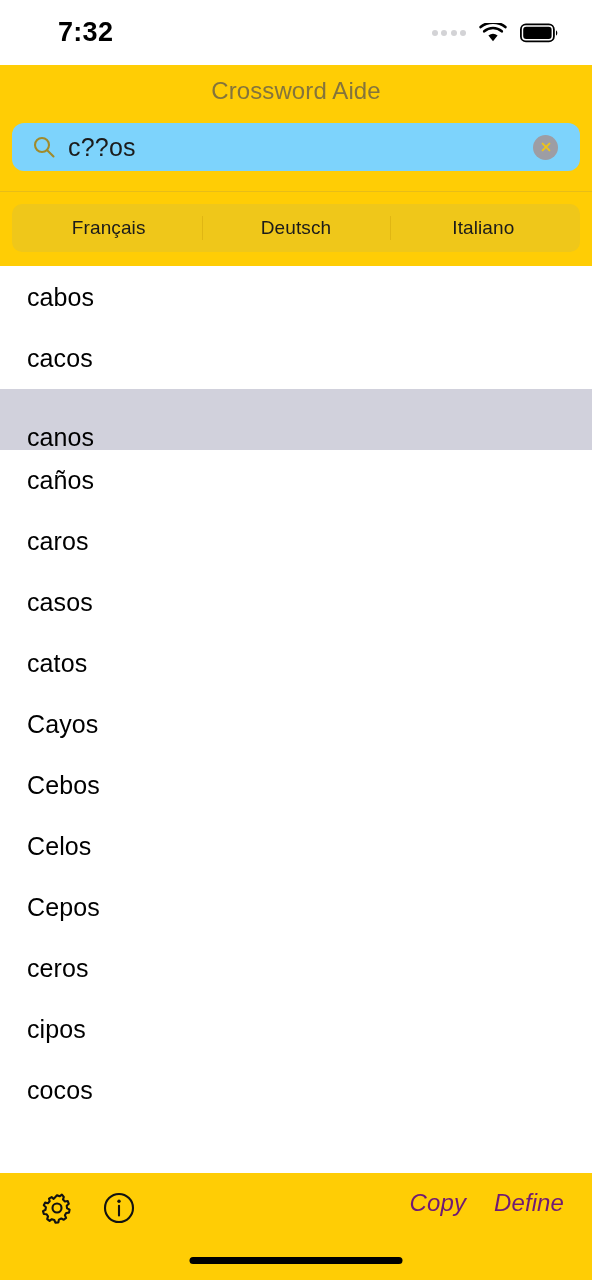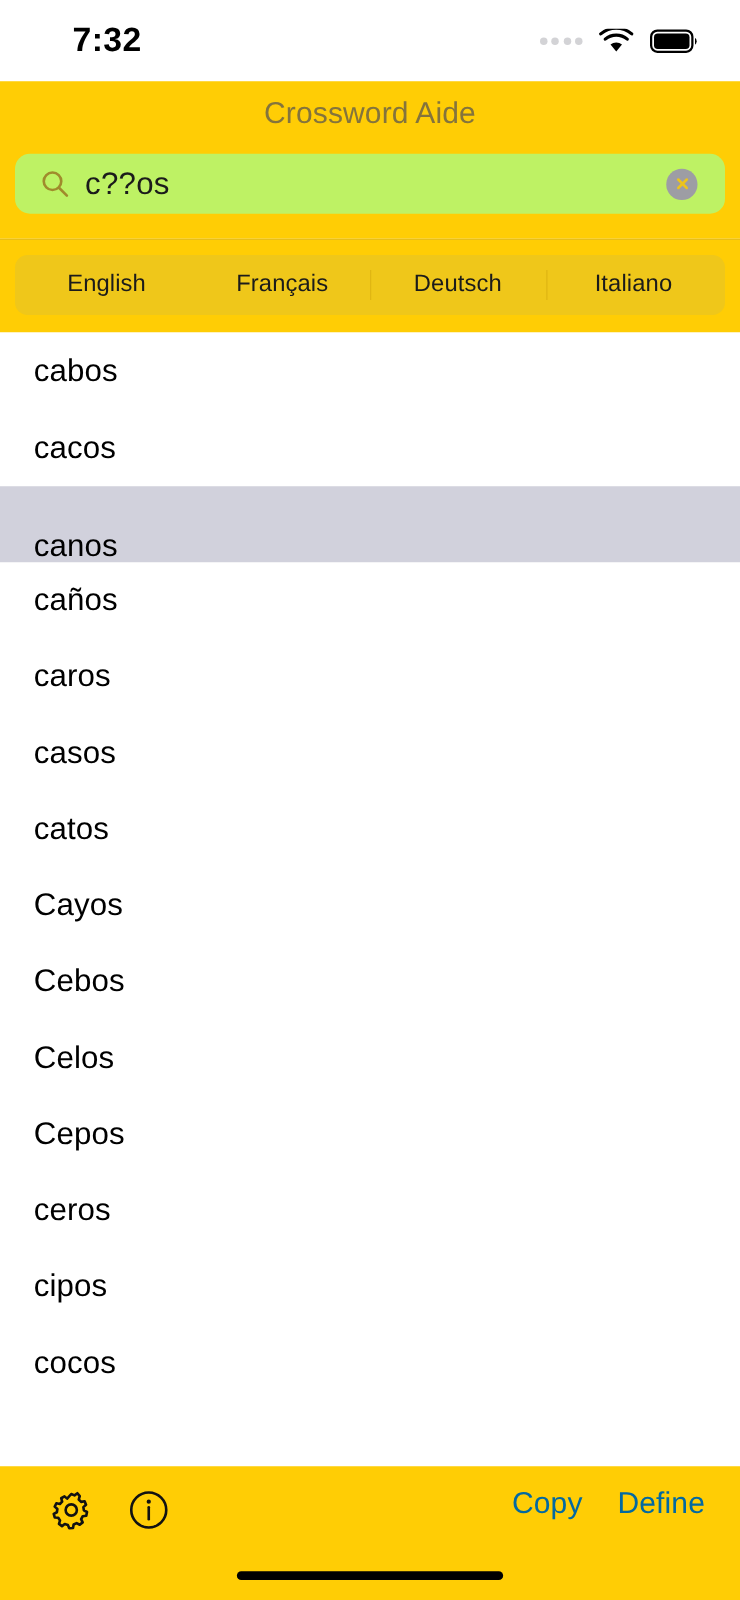--- a/index.html
+++ b/index.html
@@ -73,21 +73,21 @@
     letter-spacing: 0.1px;
     padding-bottom: 18px;
   }
   .search-row {
     padding: 0 12px 20px 12px;
   }
   .search-field {
     position: relative;
     height: 48px;
     border-radius: 12px;
-    background: #bef264;
+    background: #7dd3fc;
     display: flex;
     align-items: center;
     padding: 0 12px;
   }
   .search-icon {
     flex: 0 0 auto;
     margin: 0 12px 0 8px;
     display: block;
   }
   .search-value {
@@ -209,24 +209,25 @@
     gap: 28px;
   }
   .toolbar-btn {
     display: flex;
     align-items: center;
     justify-content: center;
     cursor: pointer;
   }
   .toolbar-text {
     font-size: 24px;
-    color: #0369a1;
+    color: #701a75;
     letter-spacing: 0.1px;
     line-height: 1;
     cursor: pointer;
+    font-style: italic;
   }
   .home-indicator {
     position: absolute;
     left: 50%;
     transform: translateX(-50%);
     bottom: 16px;
     width: 213px;
     height: 7px;
     border-radius: 4px;
     background: #000000;
@@ -277,23 +278,20 @@
         </div>
       </div>
     </div>
   </div>
 
   <div class="header-divider"></div>
 
   <div class="segment-wrap">
     <div class="segmented">
       <div class="segment">
-        <span>English</span>
-      </div>
-      <div class="segment">
         <span>Français</span>
       </div>
       <div class="segment sep">
         <span>Deutsch</span>
       </div>
       <div class="segment sep">
         <span>Italiano</span>
       </div>
     </div>
   </div>

